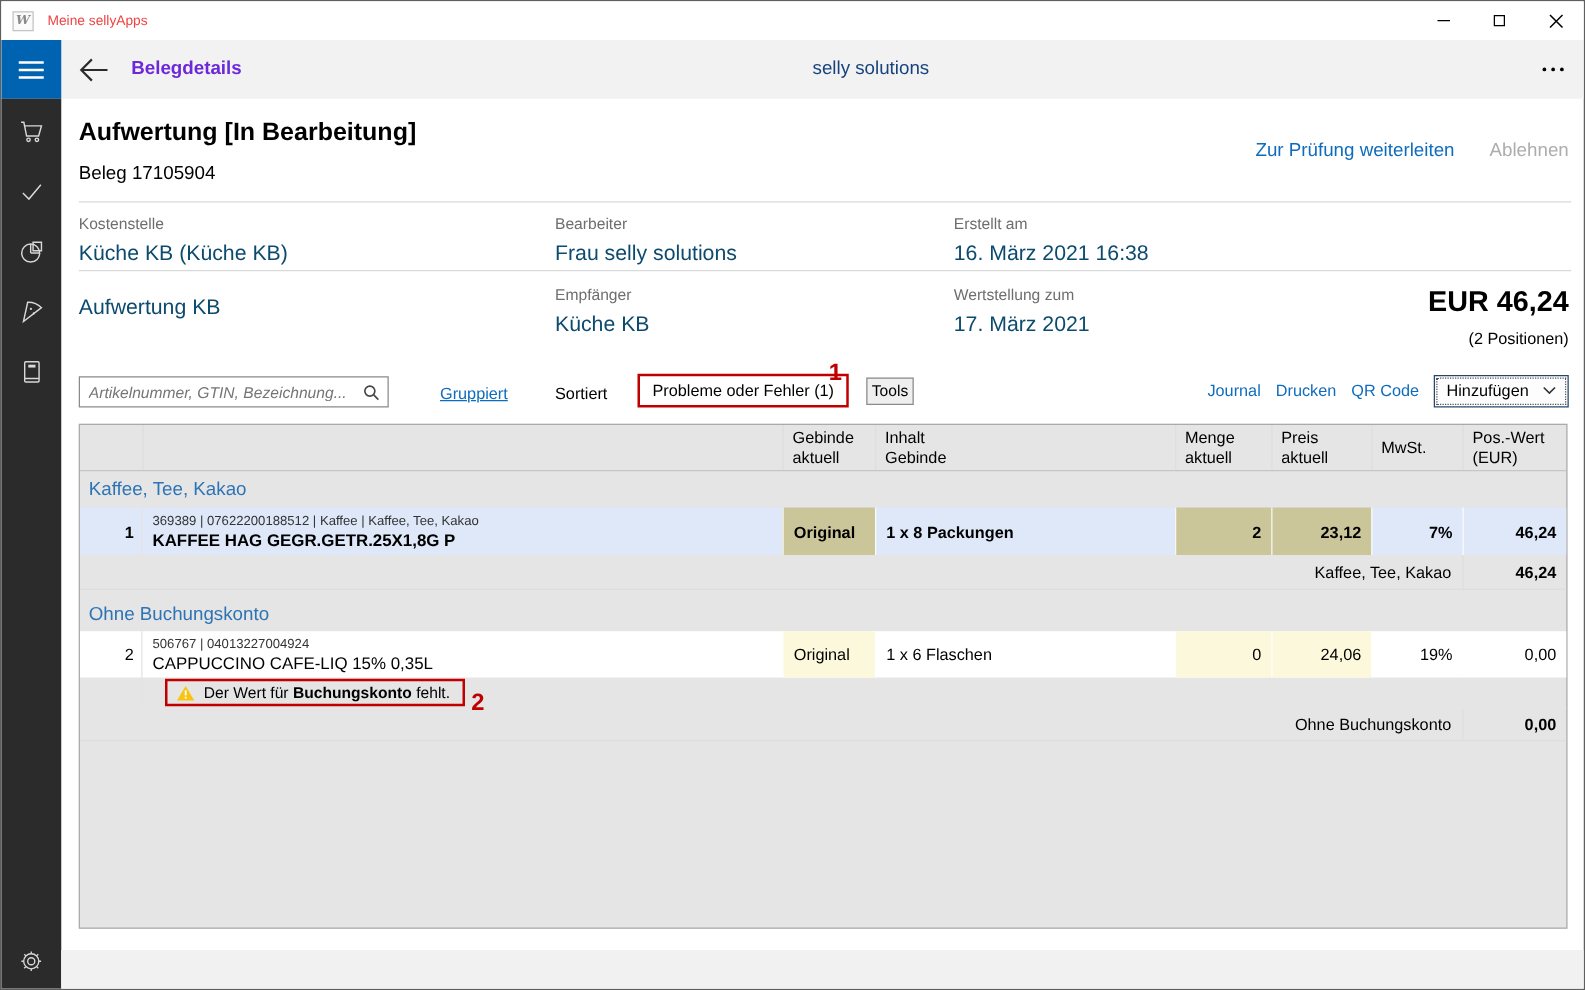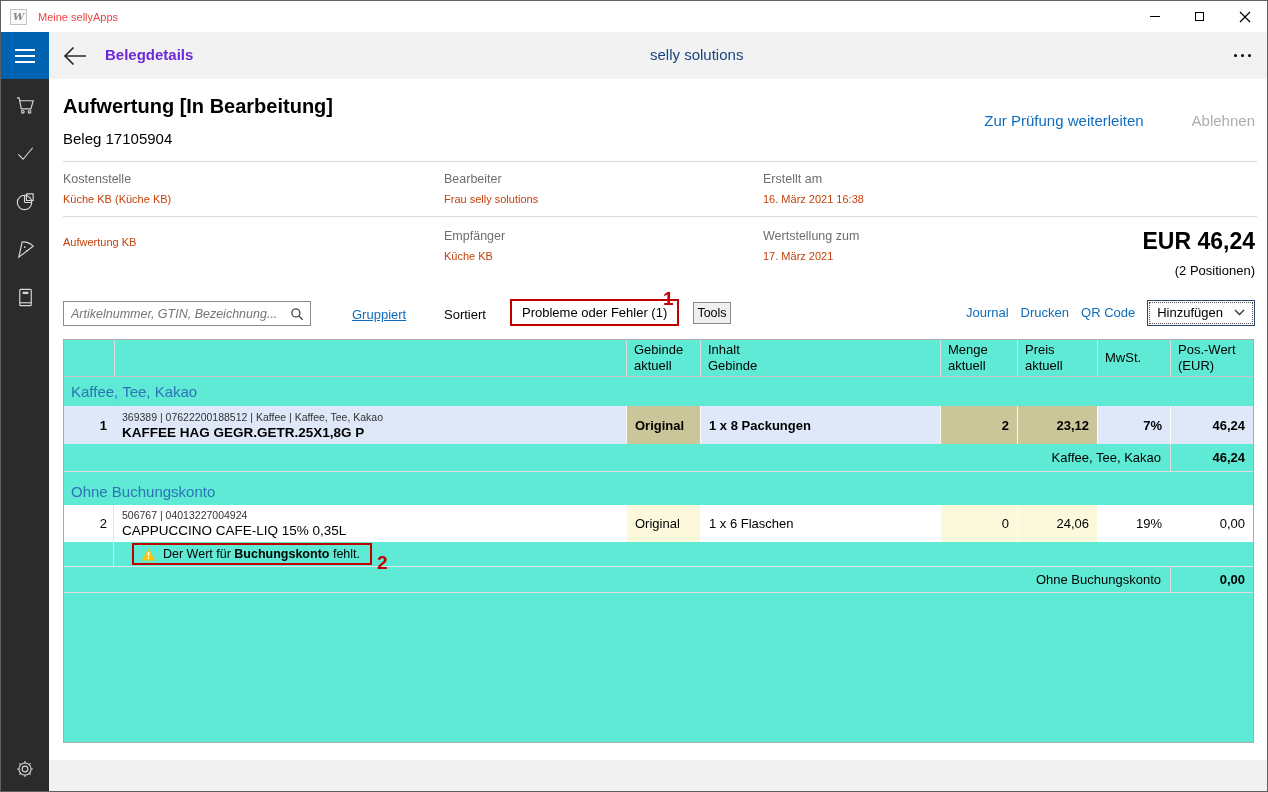--- a/index.html
+++ b/index.html
@@ -28,28 +28,28 @@
   .more-btn i { width:3px; height:3px; border-radius:50%; background:#000; }
 
   
   .sidebar { position:absolute; left:0; top:78px; width:48px; bottom:0; background:#2b2b2b; }
   .side-icon { position:absolute; left:0; width:48px; height:32px; display:flex; align-items:center; justify-content:center; cursor:pointer; }
   .side-icon svg { stroke:#d8d8d8; fill:none; stroke-width:1.2; }
 
   
   .doc-title { position:absolute; left:62px; top:94px; font-size:20px; font-weight:bold; color:#000; }
   .doc-subtitle { position:absolute; left:62px; top:129px; font-size:15px; color:#000; }
-  .doc-actions { position:absolute; right:12px; top:111px; display:flex; gap:48px; font-size:15px; }
+  .doc-actions { position:absolute; right:12px; top:111px; display:flex; gap:28px; font-size:15px; }
   .link { color:#0f6cbd; cursor:pointer; }
   .link-disabled { color:#adadad; }
   .rule { position:absolute; left:62px; width:1194px; height:1px; background:#d9d9d9; }
 
   .meta-block { position:absolute; width:300px; }
   .meta-label { font-size:12.5px; color:#6e6e6e; }
-  .meta-value { font-size:11px; color:#c2410c; margin-top:7px; }
+  .meta-value { font-size:17px; color:#0c4a6e; margin-top:7px; }
   .total-amount { position:absolute; right:12px; top:227px; font-size:23px; font-weight:bold; color:#000; }
   .total-pos { position:absolute; right:12px; top:262px; font-size:13px; color:#000; }
 
   
   .search { position:absolute; left:62px; top:300px; width:248px; height:25px; border:1px solid #8a8a8a; background:#fff;
             display:flex; align-items:center; }
   .search input { border:none; outline:none; flex:1; min-width:0; background:transparent;
                   font:italic 12.5px "Liberation Sans", sans-serif; color:#757575; padding:0 4px 0 7px; }
   .search svg { margin-right:6px; stroke:#444; fill:none; stroke-width:1.4; }
   .tb-link { position:absolute; font-size:13px; top:306px; }
@@ -62,21 +62,21 @@
   .ann1 { left:662px; top:287px; }
   .tools-btn { position:absolute; left:692px; top:301px; width:38px; height:22px; background:#efefef; border:1px solid #8a8a8a;
                font-size:12.5px; display:flex; align-items:center; justify-content:center; cursor:pointer; }
   .right-links { position:absolute; right:12px; top:298px; height:27px; display:flex; align-items:center; gap:12px; font-size:13px; }
   .add-btn { position:relative; height:26px; border:1px solid #26476b; background:#fdfdfd; display:flex; align-items:center;
              gap:11px; padding:0 9px; font-size:13px; color:#000; cursor:pointer; }
   .add-btn::after { content:""; position:absolute; inset:1px; border:1px dotted #555; pointer-events:none; }
   .add-btn svg { stroke:#333; fill:none; stroke-width:1.3; }
 
   
-  .tbl { position:absolute; left:62px; top:338px; width:1191px; height:404px; border:1px solid #ababab; font-size:13px; background:#5eead4; }
+  .tbl { position:absolute; left:62px; top:338px; width:1191px; height:404px; border:1px solid #ababab; font-size:13px; background:#e5e5e5; }
   .trow { display:grid; grid-template-columns:50px 512px 74px 240px 77px 80px 73px 1fr; }
   .thead { height:37px; border-bottom:1px solid #c6c6c6; }
   .thead .hcell { display:flex; flex-direction:column; justify-content:center; padding:2px 7px; line-height:1.2; border-left:1px solid #dedede; }
   .thead .hcell:first-child { border-left:none; }
   .group-label { height:29px; display:flex; align-items:center; padding-left:7px; color:#2e74b5; font-size:15px; }
   .group-label.g2 { height:33px; padding-top:5px; }
   .drow { align-items:stretch; }
   .row1 { background:#dee8f8; height:38px; font-weight:bold; }
   .row2 { background:#fff; height:37px; }
   .cell-num { display:flex; align-items:center; justify-content:flex-end; padding-right:6px; border-right:1px solid #e3e3e3; }

